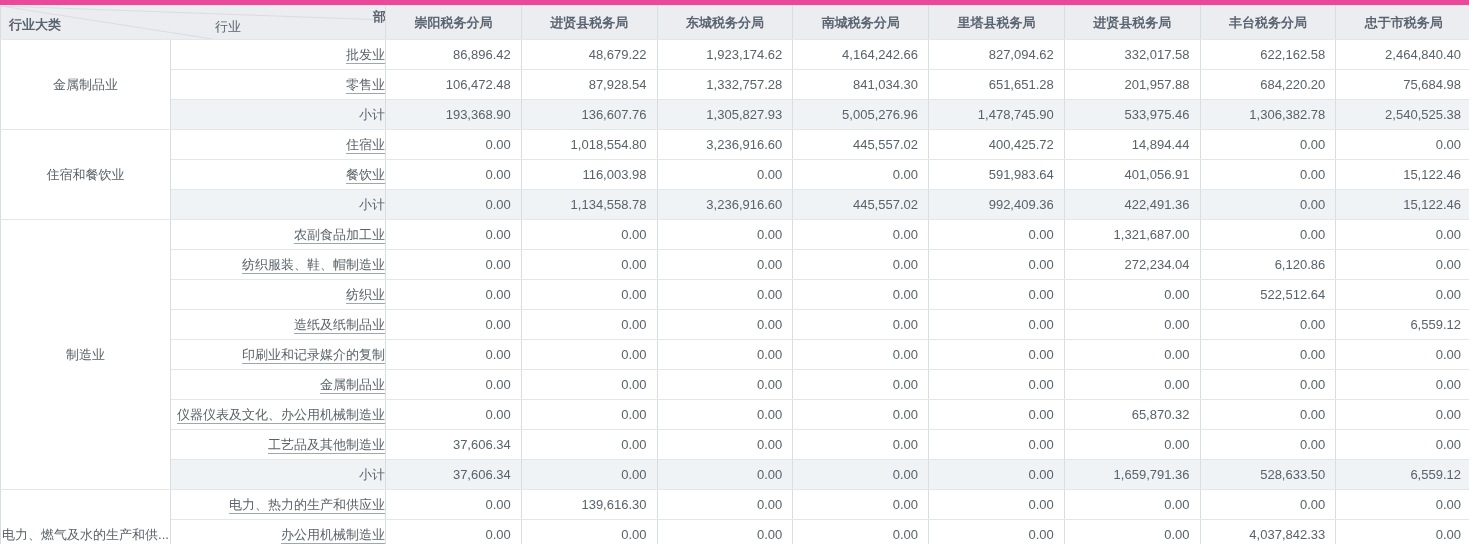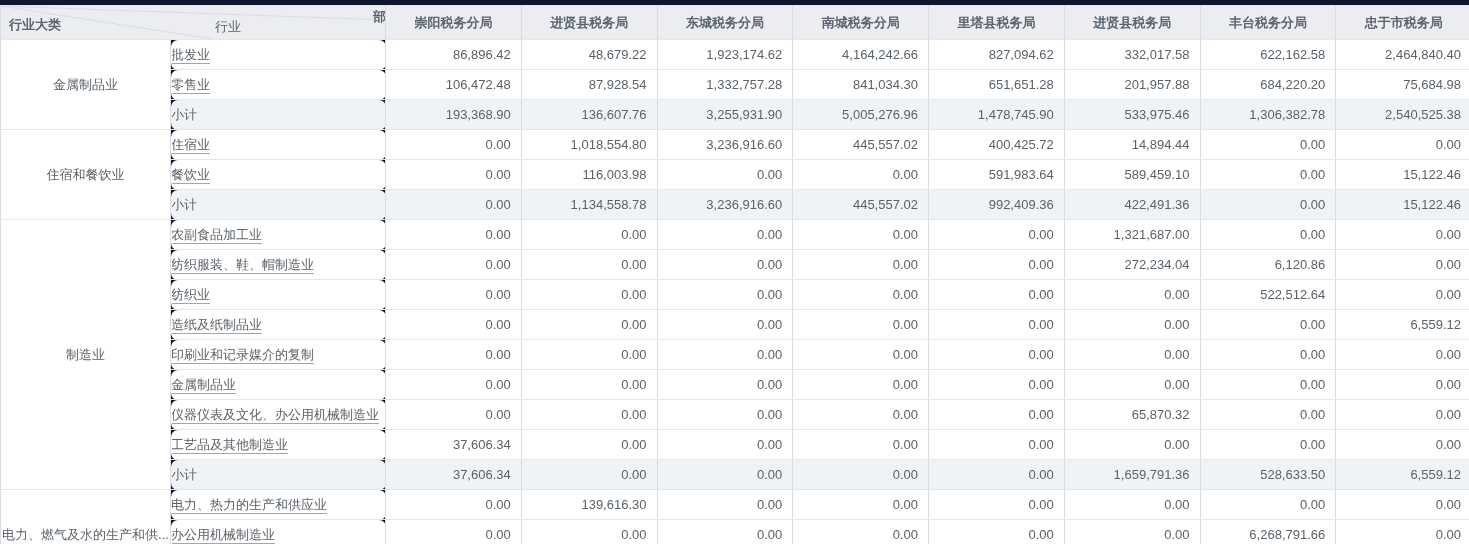--- a/index.html
+++ b/index.html
@@ -1,18 +1,18 @@
 <!DOCTYPE html>
 <html><head>
 <meta charset="utf-8">
 <style>
   * { box-sizing: border-box; }
   html, body { margin: 0; padding: 0; background: #fff; }
   .pivot-wrap {
-    width: 1469px; height: 544px; overflow: hidden; background: #0f172a;
+    width: 1469px; height: 544px; overflow: hidden; background: #ec4899;
     font-family: "Liberation Sans", "DejaVu Sans", sans-serif;
     position: relative;
   }
   table.pivot {
     border-collapse: collapse; table-layout: fixed;
     width: 1472px; margin: 5px 0 0 0;
   }
   table.pivot th, table.pivot td {
     border-left: 1px solid #d9dde0;
     border-right: 1px solid #d9dde0;
@@ -27,21 +27,21 @@
     height: 33px; padding: 0; text-align: center;
   }
   th.diag { padding: 0; }
   .diag-inner { position: relative; width: 100%; height: 33px; overflow: hidden; }
   .diag-inner svg { position: absolute; left: 0; top: 0; width: 100%; height: 100%; }
   .diag-cat  { position: absolute; left: 8px;  bottom: 5px; font-weight: bold; }
   .diag-ind  { position: absolute; left: 214px; bottom: 3px; font-weight: normal; }
   .diag-dept { position: absolute; right: -14px; top: 2px; font-weight: bold; }
   tbody td { height: 30px; color: #5a6269; background: #fff; padding: 0; }
   td.val { text-align: right; padding-right: 10px; }
-  td.lbl { text-align: left; border-radius: 7px; }
+  td.lbl { text-align: right; }
   td.group { text-align: center; background: #fff; }
   tr.subtotal td { background: #f0f3f6; margin-left: 35px; }
   span.link {
     border-bottom: 1px solid #9fa7ae;
     padding-bottom: 1px;
     cursor: pointer;
   }
 </style>
 </head>
 <body>
@@ -104,21 +104,21 @@
           <td class="val">841,034.30</td>
           <td class="val">651,651.28</td>
           <td class="val">201,957.88</td>
           <td class="val">684,220.20</td>
           <td class="val">75,684.98</td>
         </tr>
         <tr class="subtotal">
           <td class="lbl"><span>小计</span></td>
           <td class="val">193,368.90</td>
           <td class="val">136,607.76</td>
-          <td class="val">3,255,931.90</td>
+          <td class="val">1,305,827.93</td>
           <td class="val">5,005,276.96</td>
           <td class="val">1,478,745.90</td>
           <td class="val">533,975.46</td>
           <td class="val">1,306,382.78</td>
           <td class="val">2,540,525.38</td>
         </tr>
         <tr>
           <td class="group" rowspan="3">住宿和餐饮业</td>
           <td class="lbl"><span class="link">住宿业</span></td>
           <td class="val">0.00</td>
@@ -130,21 +130,21 @@
           <td class="val">0.00</td>
           <td class="val">0.00</td>
         </tr>
         <tr>
           <td class="lbl"><span class="link">餐饮业</span></td>
           <td class="val">0.00</td>
           <td class="val">116,003.98</td>
           <td class="val">0.00</td>
           <td class="val">0.00</td>
           <td class="val">591,983.64</td>
-          <td class="val">589,459.10</td>
+          <td class="val">401,056.91</td>
           <td class="val">0.00</td>
           <td class="val">15,122.46</td>
         </tr>
         <tr class="subtotal">
           <td class="lbl"><span>小计</span></td>
           <td class="val">0.00</td>
           <td class="val">1,134,558.78</td>
           <td class="val">3,236,916.60</td>
           <td class="val">445,557.02</td>
           <td class="val">992,409.36</td>
@@ -265,21 +265,21 @@
           <td class="val">0.00</td>
         </tr>
         <tr>
           <td class="lbl"><span class="link">办公用机械制造业</span></td>
           <td class="val">0.00</td>
           <td class="val">0.00</td>
           <td class="val">0.00</td>
           <td class="val">0.00</td>
           <td class="val">0.00</td>
           <td class="val">0.00</td>
-          <td class="val">6,268,791.66</td>
+          <td class="val">4,037,842.33</td>
           <td class="val">0.00</td>
         </tr>
         <tr class="subtotal">
           <td class="lbl"></td>
           <td class="val"></td>
           <td class="val"></td>
           <td class="val"></td>
           <td class="val"></td>
           <td class="val"></td>
           <td class="val"></td>

